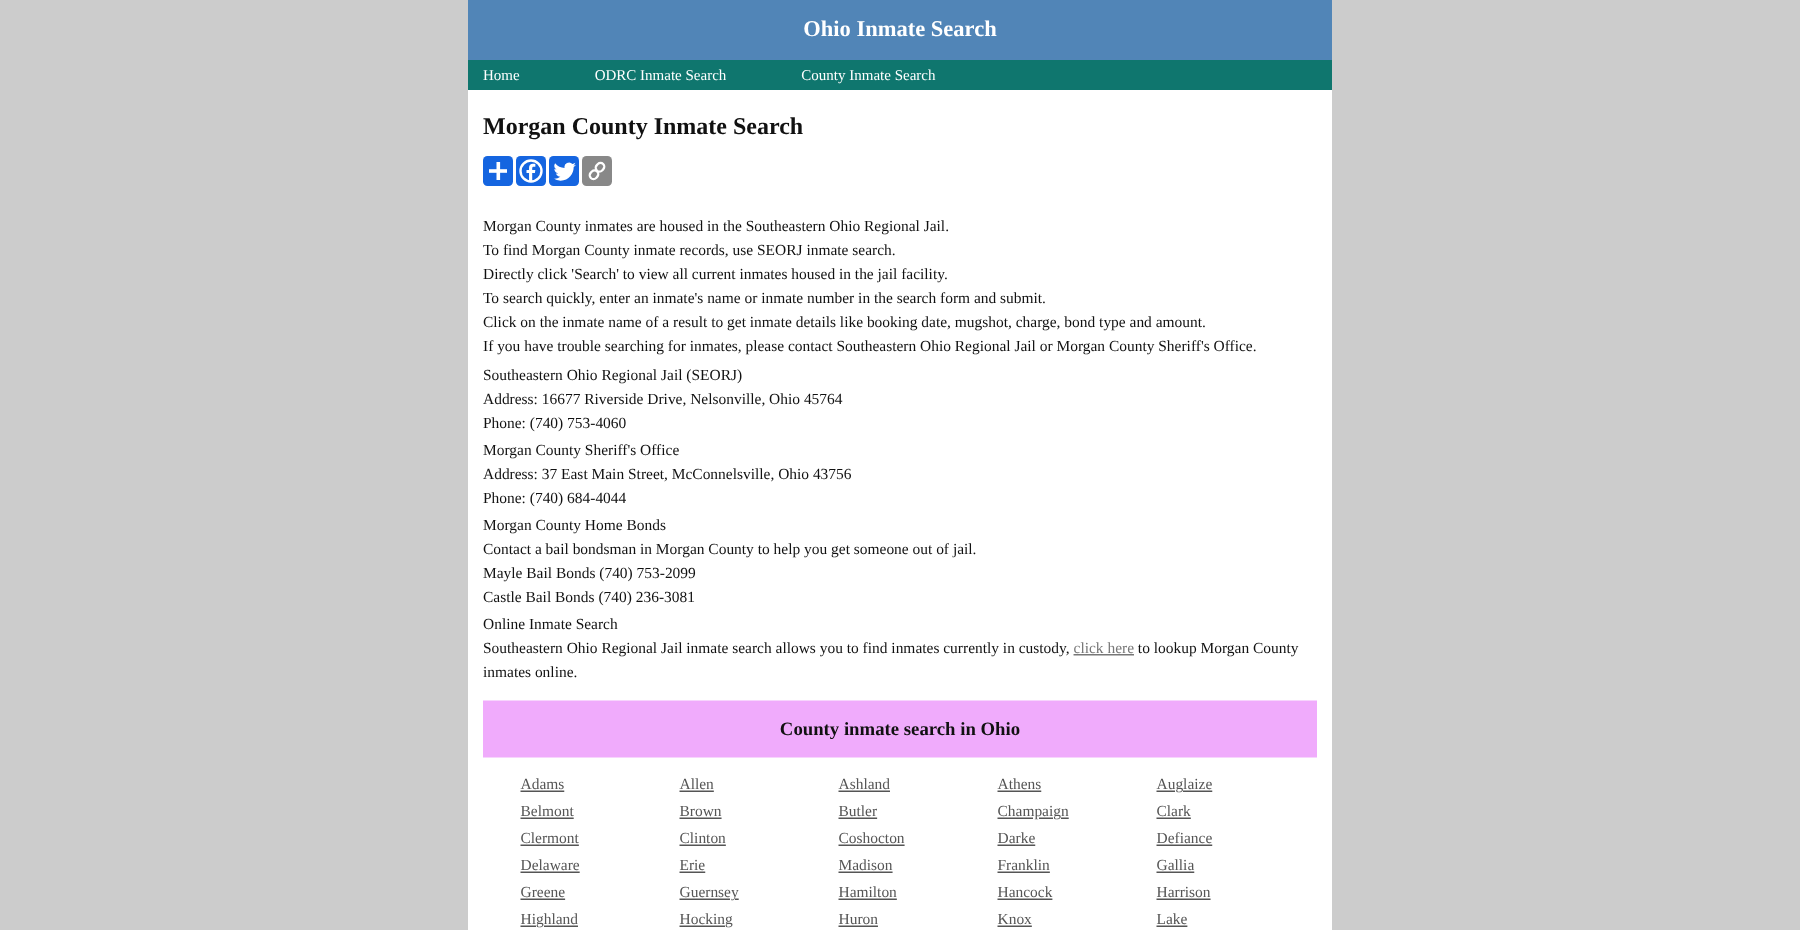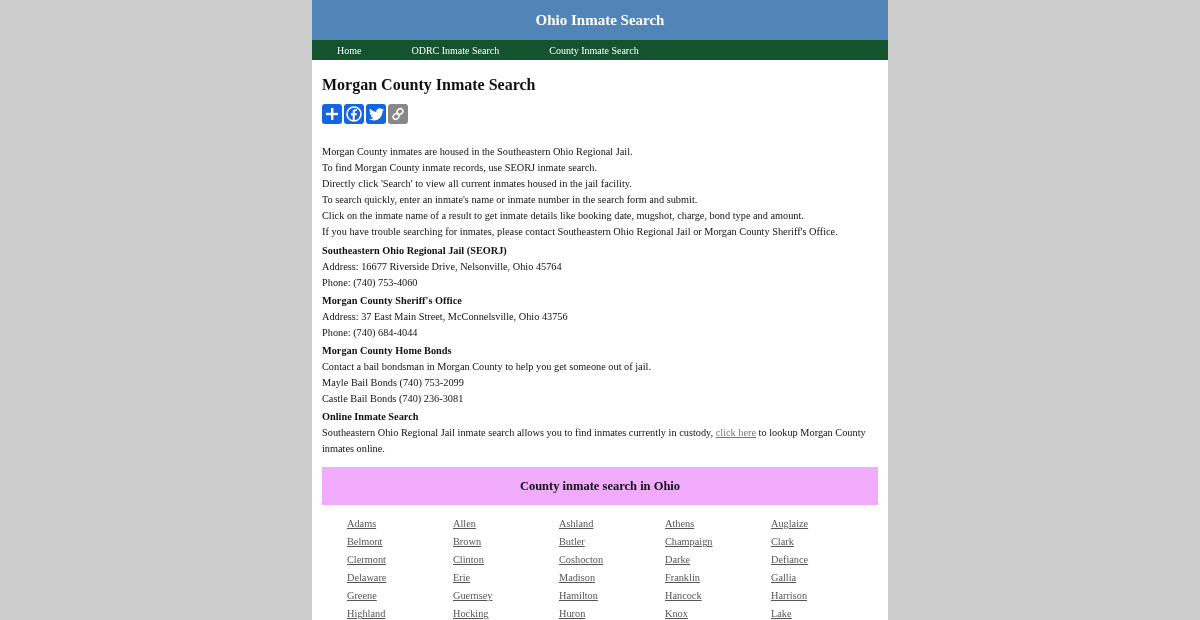--- a/index.html
+++ b/index.html
@@ -1,29 +1,29 @@
 <!DOCTYPE html>
 <html><head>
 <meta charset="utf-8">
 <style>
   html, body { margin: 0; padding: 0; }
   body { background: #cccccc; font-family: "Liberation Serif", serif; color: #111; width: 1200px; height: 620px; overflow: hidden; }
   .page { width: 576px; margin: 0 auto; background: #fff; min-height: 620px; }
   .site-header { background: #5185b7; height: 40px; display: flex; align-items: center; justify-content: center; }
   .site-title { color: #fff; font-weight: bold; font-size: 15px; }
-  .nav { background: #14532d; height: 20px; display: flex; align-items: center; padding-left: 25px; }
+  .nav { background: #0f766e; height: 20px; display: flex; align-items: center; padding-left: 10px; }
   .nav a { color: #fff; font-size: 10px; text-decoration: none; margin-right: 50px; }
   .content { padding: 0 10px; }
   h1 { font-size: 16px; margin: 16px 0 10px 0; font-weight: bold; }
   .share { display: flex; gap: 2px; margin-bottom: 20px; }
   .share .btn { width: 20px; height: 20px; border-radius: 3px; display: flex; align-items: center; justify-content: center; }
   .share .blue { background: #1565e0; }
   .share .grey { background: #888; }
   p.line { font-size: 10.3px; margin: 0; line-height: 16.1px; }
-  .sec-title { font-weight: bold; font-size: 10.3px; line-height: 16px; margin-top: 2px; }
+  .sec-title { font-weight: normal; font-size: 10.3px; line-height: 16px; margin-top: 2px; }
   a.inline { color: #777; }
   .county-box { background: #f0abfc; height: 38px; margin-top: 10px; display: flex; align-items: center; justify-content: center; font-weight: bold; font-size: 12.5px; }
   .county-grid { display: grid; grid-template-columns: repeat(5, 106px); padding-left: 25px; margin-top: 10px; row-gap: 0; }
   .county-grid a { color: #555; font-size: 10.3px; line-height: 18px; text-decoration: underline; }
 </style>
 </head>
 <body>
 
 <div class="page">
   <div class="site-header">

